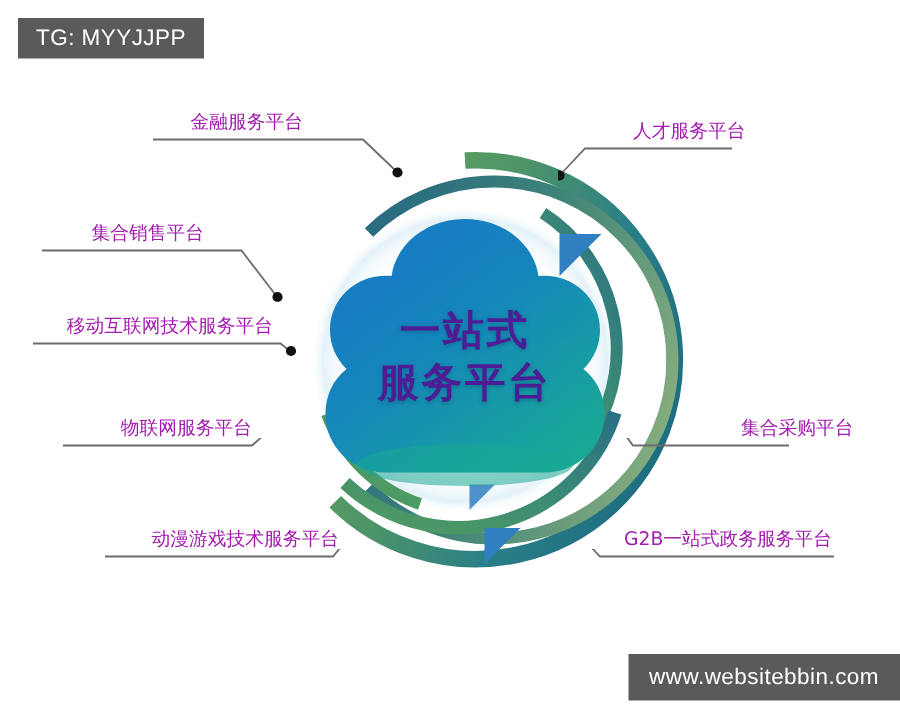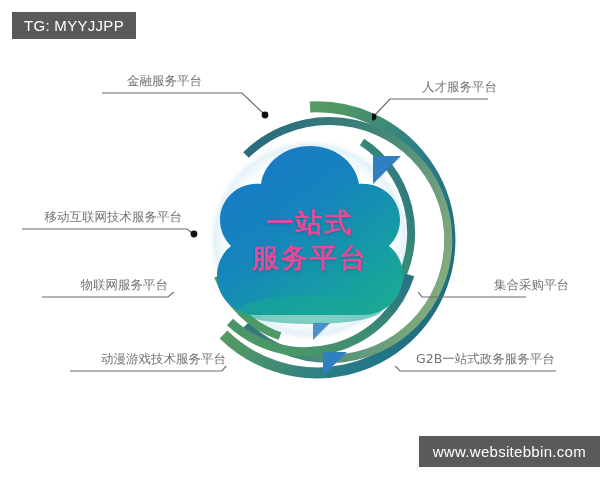--- a/index.html
+++ b/index.html
@@ -43,35 +43,35 @@
 
   #cloud-text{
     position:absolute;
     left:160px;top:90px;
     width:300px;height:300px;
     display:flex;flex-direction:column;
     align-items:center;justify-content:center;
     pointer-events:none;
   }
   #cloud-text .line{
-    color:#ec4899;
+    color:#4c1d95;
     font-weight:bold;
     font-size:27px;
     line-height:1.28;
     letter-spacing:2px;
     text-shadow:0 1px 3px rgba(10,60,90,.35);
-    font-family:Liberation Serif, serif;
+    font-family:Liberation Mono, monospace;
   }
   #cloud-text .line.l1{margin-top:2px;}
 
   
   .callout{
     position:absolute;
     font-size:12.5px;
-    color:#737373;
+    color:#a21caf;
     white-space:nowrap;
     font-family:"DejaVu Sans","Liberation Sans",sans-serif;
     line-height:1.1;
   }
   .callout .txt{display:block;padding:0 2px 2px 2px;}
   .callout.right{text-align:left;}
   .callout.left{text-align:right;}
 </style>
 </head>
 <body>
@@ -178,20 +178,27 @@
   </div>
 
   <div class="callout left" style="left:44px;top:74px;width:160px;">
     <span class="txt">金融服务平台</span>
     <svg width="205" height="34" viewBox="0 0 205 34" style="position:absolute;left:58px;top:14px;">
       <path d="M 0 5 L 140 5 L 162 26" fill="none" stroke="#6d6d6d" stroke-width="1.2"></path>
       <circle cx="163" cy="27" r="3.4" fill="#111111"></circle>
     </svg>
   </div>
 
+  <div class="callout left" style="left:8px;top:148px;width:130px;">
+    <span class="txt">集合销售平台</span>
+    <svg width="190" height="44" viewBox="0 0 190 44" style="position:absolute;left:20px;top:14px;">
+      <path d="M 0 5 L 133 5 L 156 35" fill="none" stroke="#6d6d6d" stroke-width="1.2"></path>
+      <circle cx="157" cy="36" r="3.4" fill="#111111"></circle>
+    </svg>
+  </div>
 
   <div class="callout left" style="left:14px;top:210px;width:170px;">
     <span class="txt">移动互联网技术服务平台</span>
     <svg width="180" height="26" viewBox="0 0 180 26" style="position:absolute;left:8px;top:14px;">
       <path d="M 0 5 L 165 5 L 170 9" fill="none" stroke="#6d6d6d" stroke-width="1.2"></path>
       <circle cx="172" cy="10" r="3.4" fill="#111111"></circle>
     </svg>
   </div>
 
   <div class="callout left" style="left:40px;top:278px;width:130px;">

